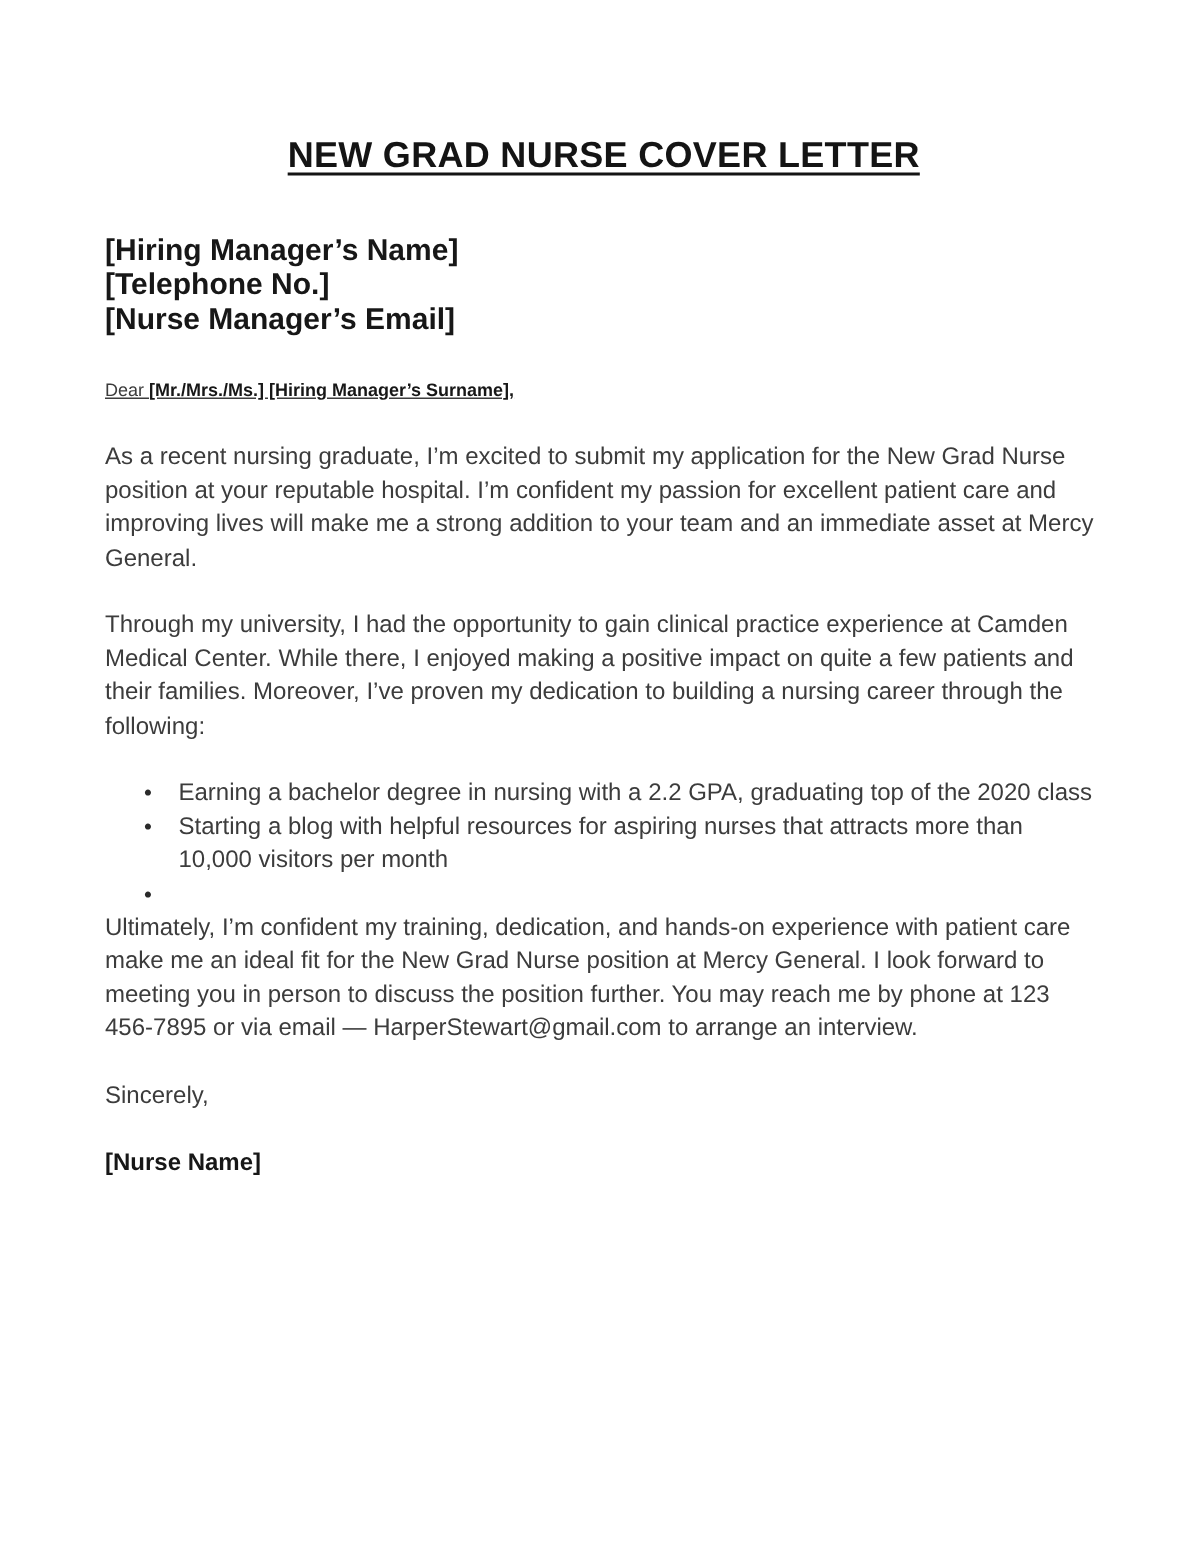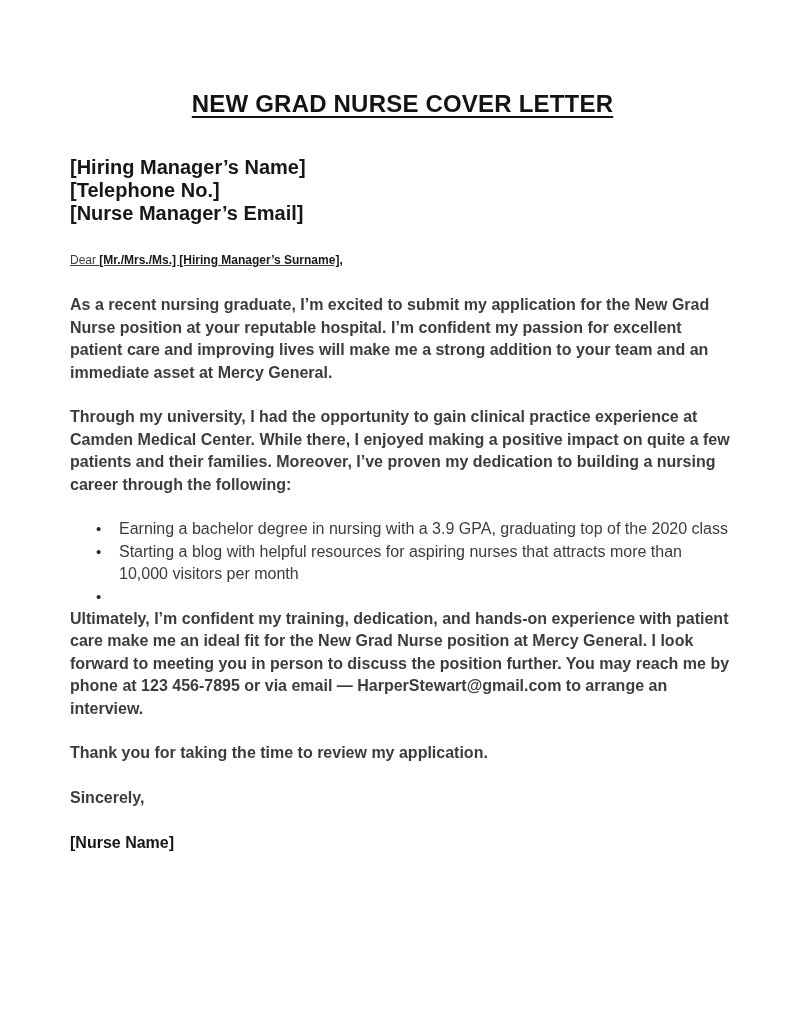--- a/index.html
+++ b/index.html
@@ -40,21 +40,20 @@
     font-size: 20px;
     line-height: 23px;
     font-weight: 700;
     color: #171717;
   }
   p.body-line {
     margin: 0 0 22px 0;
     font-size: 16px;
     line-height: 22.5px;
     color: #3c3c3c;
-    font-weight: bold;
   }
   .salutation {
     margin: 0 0 22px 0;
     font-size: 12px;
     line-height: 23px;
     color: #3c3c3c;
     text-decoration: underline;
   }
   .salutation .bold {
     font-weight: 700;
@@ -107,32 +106,31 @@
 
   <p class="salutation"><span>Dear </span><span class="bold">[Mr./Mrs./Ms.] [Hiring Manager’s Surname],</span></p>
 
   <p class="body-line">As a recent nursing graduate, I’m excited to submit my application for the New Grad Nurse position at your reputable hospital. I’m confident my passion for excellent patient care and improving lives will make me a strong addition to your team and an immediate asset at Mercy General.</p>
 
   <p class="body-line">Through my university, I had the opportunity to gain clinical practice experience at Camden Medical Center. While there, I enjoyed making a positive impact on quite a few patients and their families. Moreover, I’ve proven my dedication to building a nursing career through the following:</p>
 
   <ul class="bullet-list">
     <li>
       <span class="bullet-dot">•</span>
-      <span>Earning a bachelor degree in nursing with a 3.9 GPA, graduating top of the 2020 class</span>
+      <span>Earning a bachelor degree in nursing with a 2.2 GPA, graduating top of the 2020 class</span>
     </li>
     <li>
       <span class="bullet-dot">•</span>
       <span>Starting a blog with helpful resources for aspiring nurses that attracts more than 10,000 visitors per month</span>
     </li>
     <li>
       <span class="bullet-dot">•</span>
     </li>
   </ul>
 
   <p class="body-line">Ultimately, I’m confident my training, dedication, and hands-on experience with patient care make me an ideal fit for the New Grad Nurse position at Mercy General. I look forward to meeting you in person to discuss the position further. You may reach me by phone at 123 456-7895 or via email — HarperStewart@gmail.com to arrange an interview.</p>
 
-  <p class="body-line">Thank you for taking the time to review my application.</p>
 
   <p class="body-line">Sincerely,</p>
 
   <p class="signature">[Nurse Name]</p>
 
 </div>
 
 </body></html>

